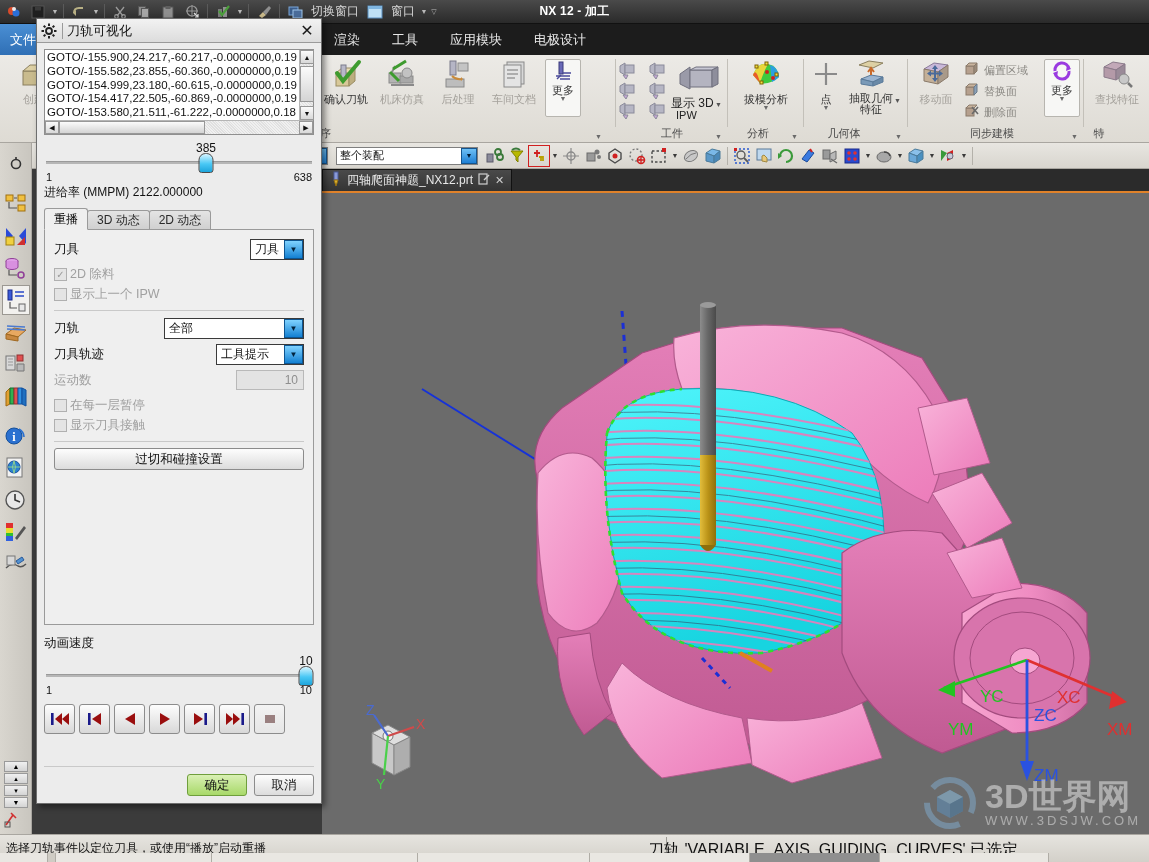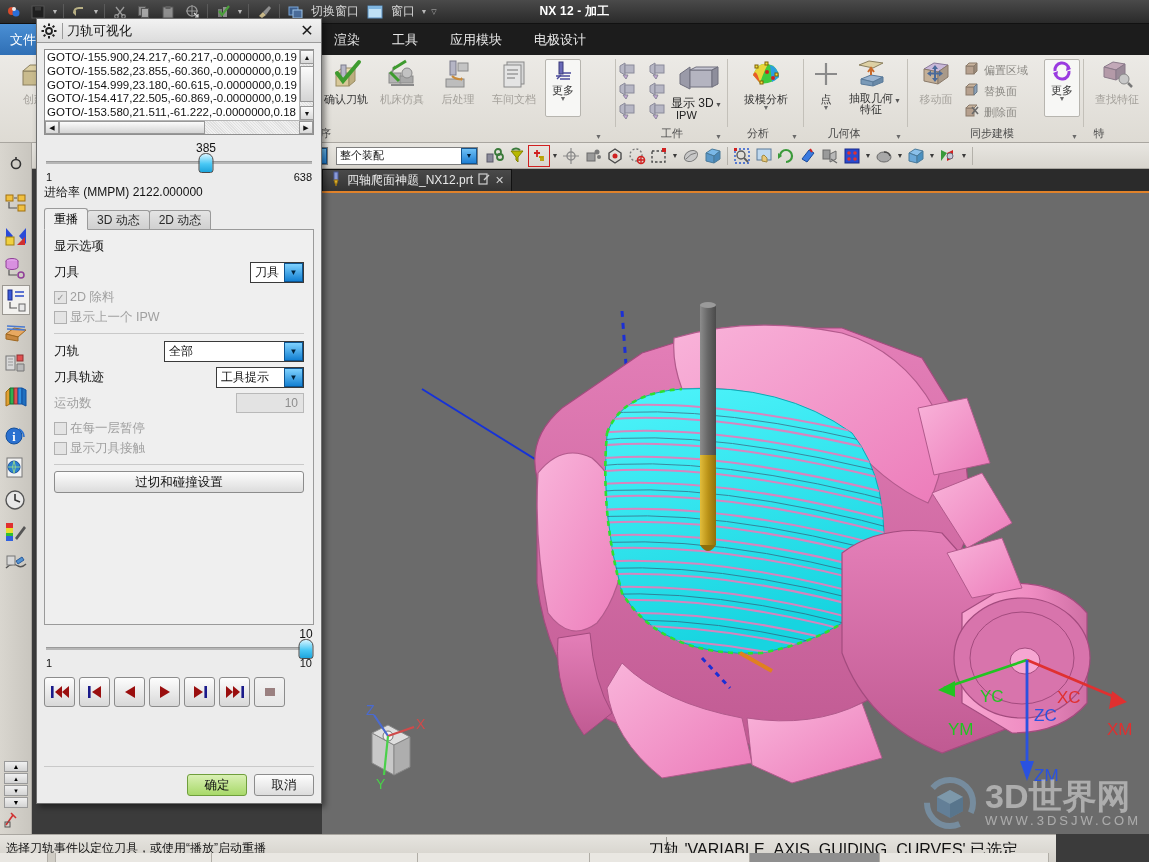--- a/index.html
+++ b/index.html
@@ -141,21 +141,21 @@
   .watermark {
     position:absolute; right:8px; bottom:4px;
     display:flex; align-items:center; gap:8px; opacity:0.55;
     pointer-events:none;
   }
   .wm-text { color:#e4e4e4; font-size:34px; font-weight:bold; line-height:34px; }
   .wm-url { color:#e0e0e0; font-size:13px; letter-spacing:3px; text-align:center; }
 
   
   .statusbar {
-    position:absolute; left:0; bottom:0; width:1056px; height:28px;
+    position:absolute; left:0; bottom:0; width:1149px; height:28px;
     background:linear-gradient(#e6e4df,#d3d0c9);
     border-top:1px solid #a9a6a0;
   }
   .status-msg {
     position:absolute; left:6px; top:5px; font-size:12px; color:#111;
   }
   .status-right {
     position:absolute; left:648px; top:5px; font-size:16px; color:#111;
   }
   .status-vsep { position:absolute; left:666px; top:2px; width:1px; height:15px; background:#9c9a94; }
@@ -1171,21 +1171,20 @@
 
       <div class="feedrate">进给率 (MMPM) 2122.000000</div>
 
       <div class="tabs">
         <div class="tab active">重播</div>
         <div class="tab">3D 动态</div>
         <div class="tab">2D 动态</div>
       </div>
 
       <div class="tabpanel">
-        <div class="sect-title">显示选项</div>
 
         <div class="row">
           <span class="rlabel">刀具</span>
           <span class="spacer"></span>
           <span class="dcombo" style="width:54px;">
             <span>刀具</span>
             <span class="arw">▼</span>
           </span>
         </div>
 
@@ -1232,20 +1231,21 @@
         <div class="chk">
           <span class="chkbox"></span>
           <span class="ctext">显示刀具接触</span>
         </div>
 
         <div class="hr"></div>
 
         <div class="wide-btn">过切和碰撞设置</div>
       </div>
 
+      <div class="speed-label">动画速度</div>
 
       <div class="slider-wrap" style="height:42px; margin-top:2px;">
         <div class="slider-val" style="left:97%;">10</div>
         <div class="slider-track"></div>
         <div class="slider-thumb" style="left:97%;"></div>
         <div class="slider-min">1</div>
         <div class="slider-max">10</div>
       </div>
 
       <div class="transport">

